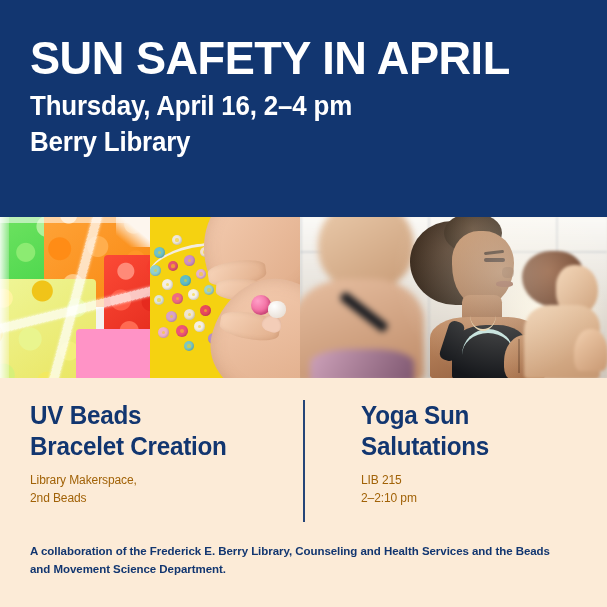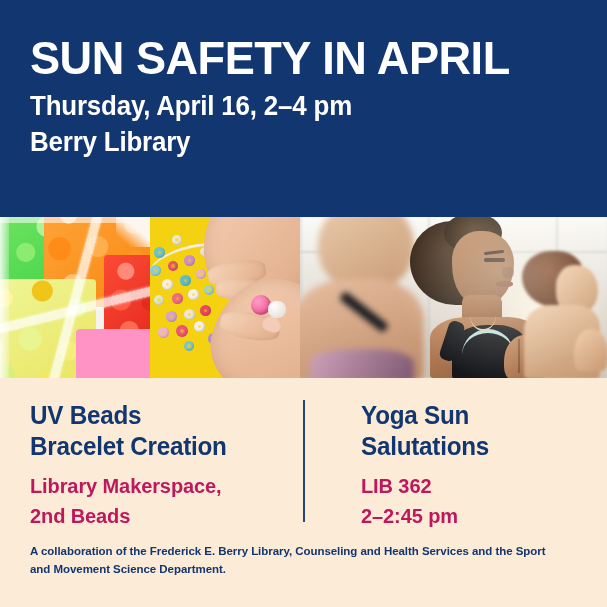--- a/index.html
+++ b/index.html
@@ -414,23 +414,23 @@
     color: #123670;
     line-height: 1.22;
     letter-spacing: -0.25px;
     transform: scaleX(0.97);
     transform-origin: left center;
     white-space: nowrap;
   }
 
   .event-detail {
     margin-top: 10px;
-    font-size: 20px;
-    font-weight: bold;
-    color: #be185d;
+    font-size: 12px;
+    font-weight: normal;
+    color: #a16207;
     line-height: 1.5;
     letter-spacing: -0.1px;
     white-space: nowrap;
   }
 
   .divider {
     position: absolute;
     left: 303px; top: 22px;
     width: 2px; height: 122px;
     background: #123670;
@@ -570,23 +570,23 @@
         <div>2nd Beads</div>
       </div>
     </div>
 
     <div class="divider"></div>
 
     <div class="col col-right">
       <div class="event-name">Yoga Sun</div>
       <div class="event-name">Salutations</div>
       <div class="event-detail">
-        <div>LIB 362</div>
-        <div>2–2:45 pm</div>
+        <div>LIB 215</div>
+        <div>2–2:10 pm</div>
       </div>
     </div>
   </div>
 
   <div class="footer">
-    <div class="footer-text">A collaboration of the Frederick E. Berry Library, Counseling and Health Services and the Sport and Movement Science Department.</div>
+    <div class="footer-text">A collaboration of the Frederick E. Berry Library, Counseling and Health Services and the Beads and Movement Science Department.</div>
   </div>
 
 </div>
 
 </body></html>

